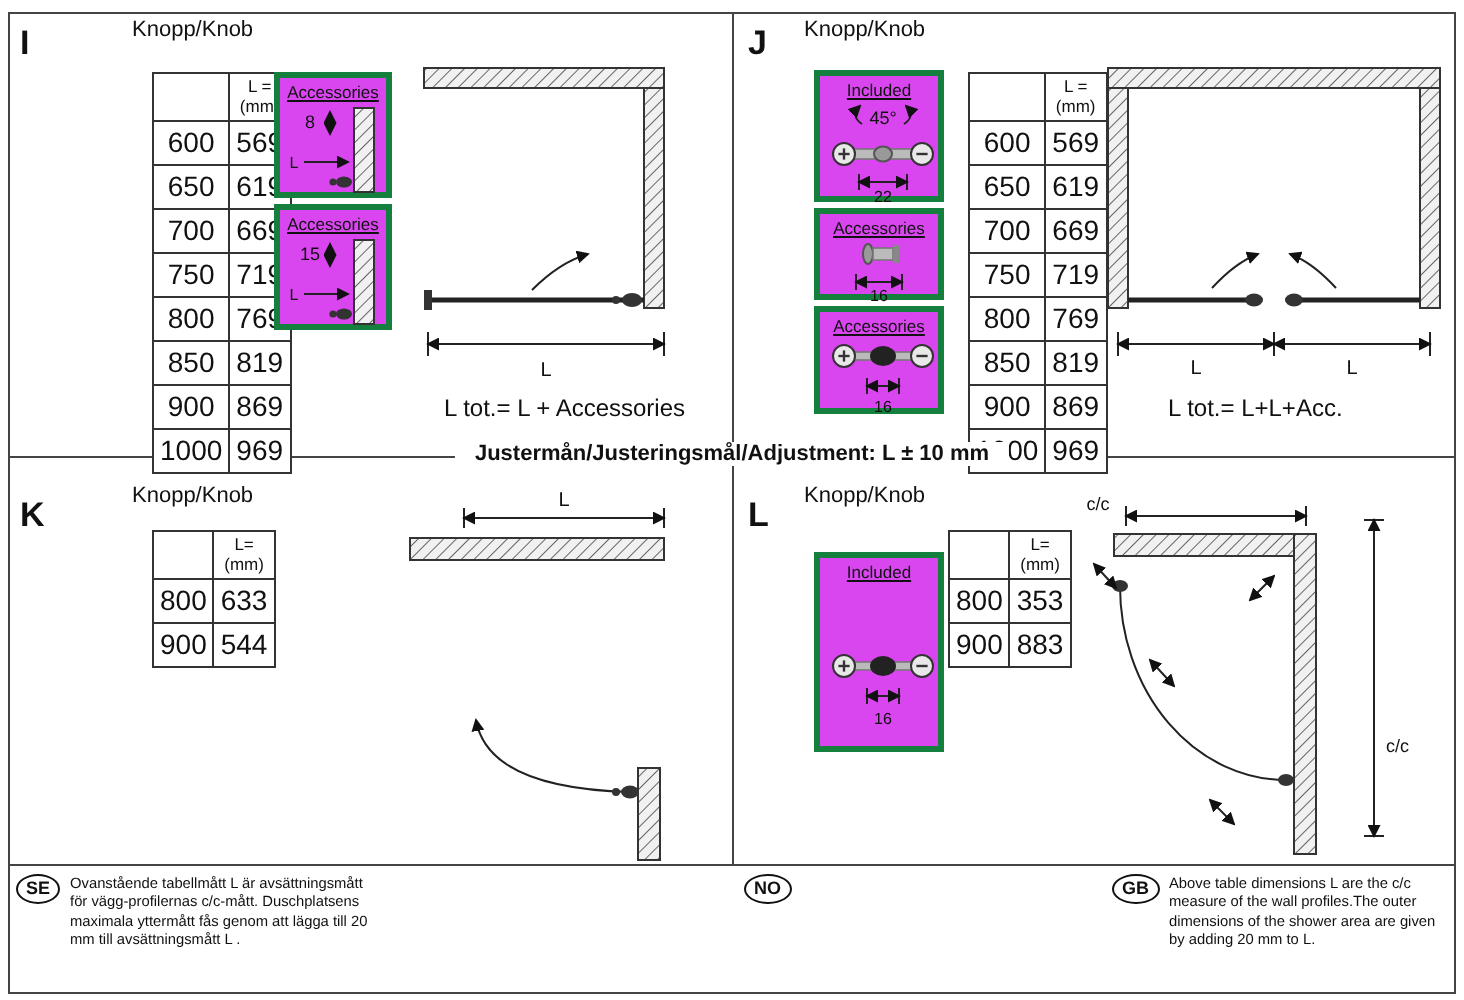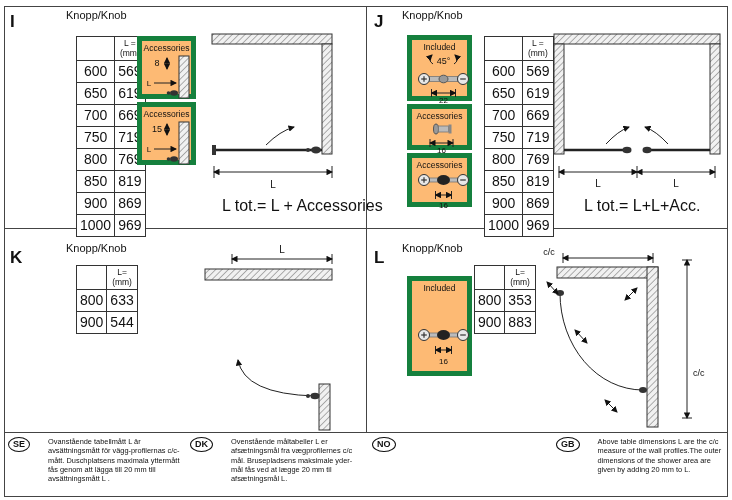--- a/index.html
+++ b/index.html
@@ -14,28 +14,28 @@
   .hline { background:#444; height:1px; }
   .sec-letter { font-size:17px; font-weight:bold; }
   .sec-title  { font-size:11px; font-weight:normal; }
   .dim-table { border-collapse:collapse; background:#fff; }
   .dim-table th, .dim-table td {
     border:1px solid #333; text-align:center; font-size:14px;
     padding:4px 3px; height:13px; line-height:13px; font-weight:normal;
   }
   .dim-table th { font-size:8.5px; line-height:9.5px; height:auto; padding:2px 3px; }
   .dim-table th.blank { min-width:26px; }
-  .box { border:5px solid #15803d; text-align:center; background:#fdba74; }
+  .box { border:3px solid #15803d; text-align:center; background:#d946ef;text-decoration:underline; }
   .box-title { font-size:8.5px; padding-top:2px; }
-  .formula { font-size:16px; white-space:nowrap; }
+  .formula { font-size:12px; white-space:nowrap; }
   .adjust {
     font-weight:bold; font-size:11px; background:#fff; padding:0 10px;
     white-space:nowrap; transform:translateX(-50%); z-index:3;
   }
-  .foot { display:flex; gap:18px; align-items:flex-start; }
+  .foot { display:flex; gap:5px; align-items:flex-start; }
   .badge {
     border:1.5px solid #111; border-radius:50%; font-size:9px; font-weight:bold;
     padding:2px 4px; flex:none; line-height:1;
   }
   .foot-text { font-size:7.4px; line-height:1.25; }
   .hatchbar { fill:url(#hatch); stroke:#333; stroke-width:1; }
   .rail { stroke:#222; stroke-width:2.5; }
   .thin { stroke:#222; stroke-width:1; fill:none; }
   .dimtext { font-size:10px; text-anchor:middle; fill:#111; }
   .smtext  { font-size:8px;  text-anchor:middle; fill:#111; }
@@ -59,20 +59,21 @@
     </marker>
   </defs>
 </svg>
 
 <div id="page">
   <div class="abs frame"></div>
   <div class="abs vline" style="left:366px;top:6px;height:222px"></div>
   <div class="abs hline" style="left:4px;top:228px;width:724px"></div>
   <div class="abs vline" style="left:366px;top:229px;height:203px"></div>
   <div class="abs hline" style="left:4px;top:432px;width:724px"></div>
+  <div class="abs adjust" style="left:366px;top:221px">Justermån/Justeringsmål/Adjustment: L ± 10 mm</div>
 
   <div class="abs sec-letter" style="left:10px;top:12px">I</div>
   <div class="abs sec-title" style="left:66px;top:9px">Knopp/Knob</div>
 
   <table class="abs dim-table" style="left:76px;top:36px">
     <thead>
       <tr>
         <th class="blank"></th>
         <th>
           <span>L =</span><br>
@@ -372,24 +373,20 @@
     <line x1="147" y1="20" x2="157" y2="20" class="thin"></line>
     <line x1="147" y1="178" x2="157" y2="178" class="thin"></line>
     <line x1="152" y1="20" x2="152" y2="178" class="thin" marker-start="url(#arr)" marker-end="url(#arr)"></line>
     <text x="158" y="136" class="vtext" style="text-anchor:start">c/c</text>
   </svg>
 
   <div class="abs foot" style="left:8px;top:437px;width:178px">
     <span class="badge">SE</span>
     <span class="foot-text">Ovanstående tabellmått L är avsättningsmått för vägg-profilernas c/c-mått. Duschplatsens maximala yttermått fås genom att lägga till 20 mm till avsättningsmått L .</span>
   </div>
-  <div class="abs foot" style="left:190px;top:437px;width:174px">
-    <span class="badge">DK</span>
-    <span class="foot-text">Ovenstående måltabeller L er afsætningsmål fra vægprofilernes c/c mål. Brusepladsens maksimale yder- mål fås ved at lægge 20 mm til afsætningsmål L.</span>
-  </div>
   <div class="abs foot" style="left:372px;top:437px;width:178px">
     <span class="badge">NO</span>
   </div>
   <div class="abs foot" style="left:556px;top:437px;width:170px">
     <span class="badge">GB</span>
     <span class="foot-text">Above table dimensions L are the c/c measure of the wall profiles.The outer dimensions of the shower area are given by adding 20 mm to L.</span>
   </div>
 </div>
 
 </body></html>

